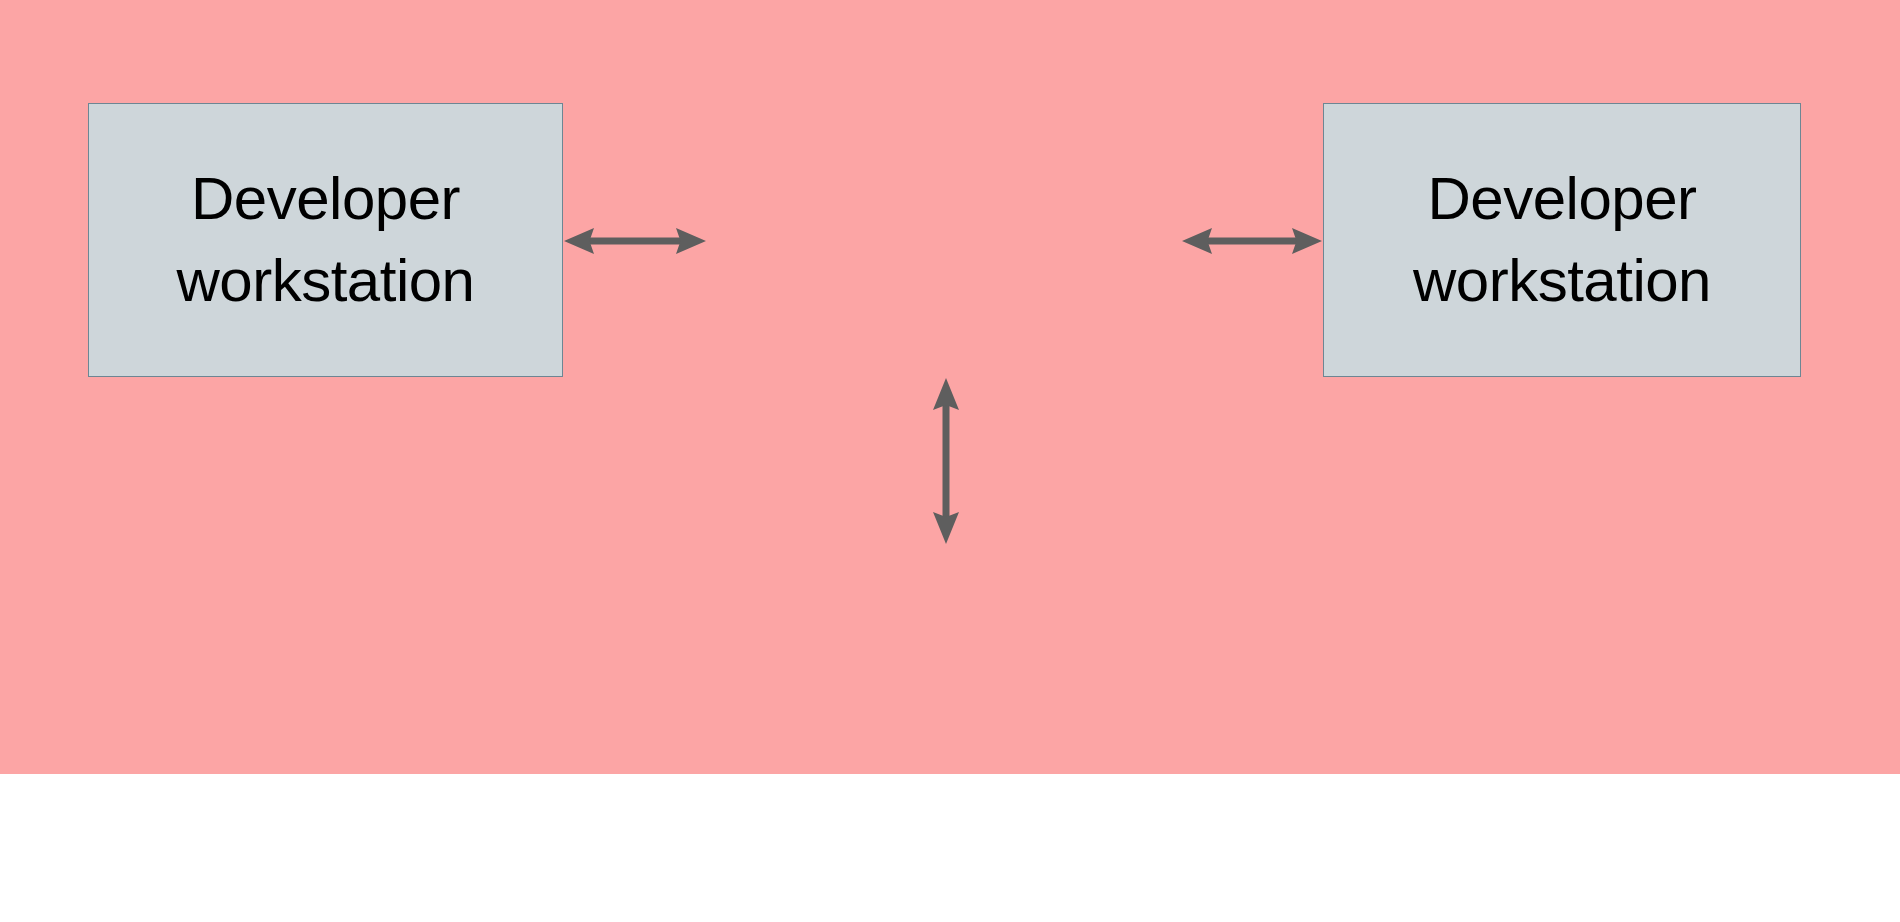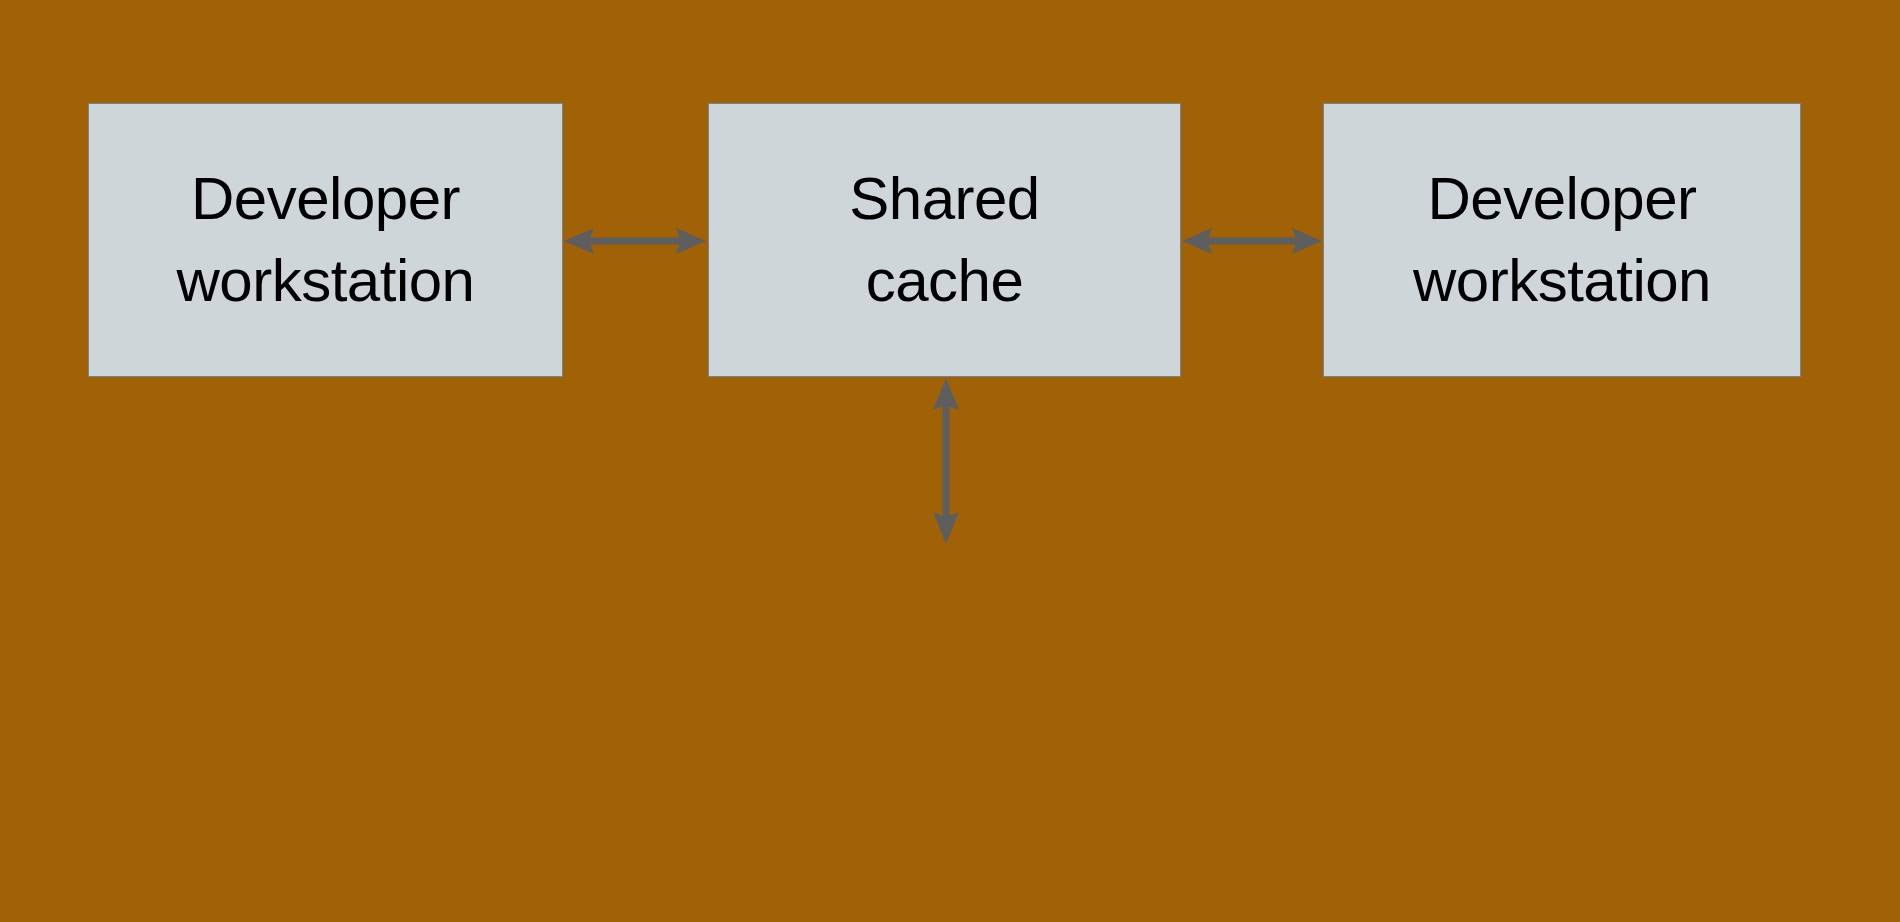--- a/index.html
+++ b/index.html
@@ -7,22 +7,22 @@
     margin: 0;
     padding: 0;
     background: #ffffff;
   }
   body {
     font-family: "Liberation Sans", sans-serif;
   }
   #canvas {
     position: relative;
     width: 1900px;
-    height: 922px;
-    background: #a16207;
+    height: 774px;
+    background: #fca5a5;
     overflow: hidden;
   }
   .node {
     position: absolute;
     box-sizing: border-box;
     background: #ced6da;
     border: 1.6px solid #6d8693;
     display: flex;
     align-items: center;
     justify-content: center;
@@ -53,24 +53,20 @@
 </head>
 <body>
 
 <div id="canvas">
 
   <div class="node" id="node-dev-left">
     <span class="node-label">Developer
 workstation</span>
   </div>
 
-  <div class="node" id="node-cache">
-    <span class="node-label">Shared
-cache</span>
-  </div>
 
   <div class="node" id="node-dev-right">
     <span class="node-label">Developer
 workstation</span>
   </div>
 
 
   <svg class="edge" id="edge-dev-left-cache" viewBox="0 0 150 72" width="150" height="72">
     <g fill="#5e5e5e" stroke="none">
       <rect x="26" y="32.5" width="98" height="7"></rect>

